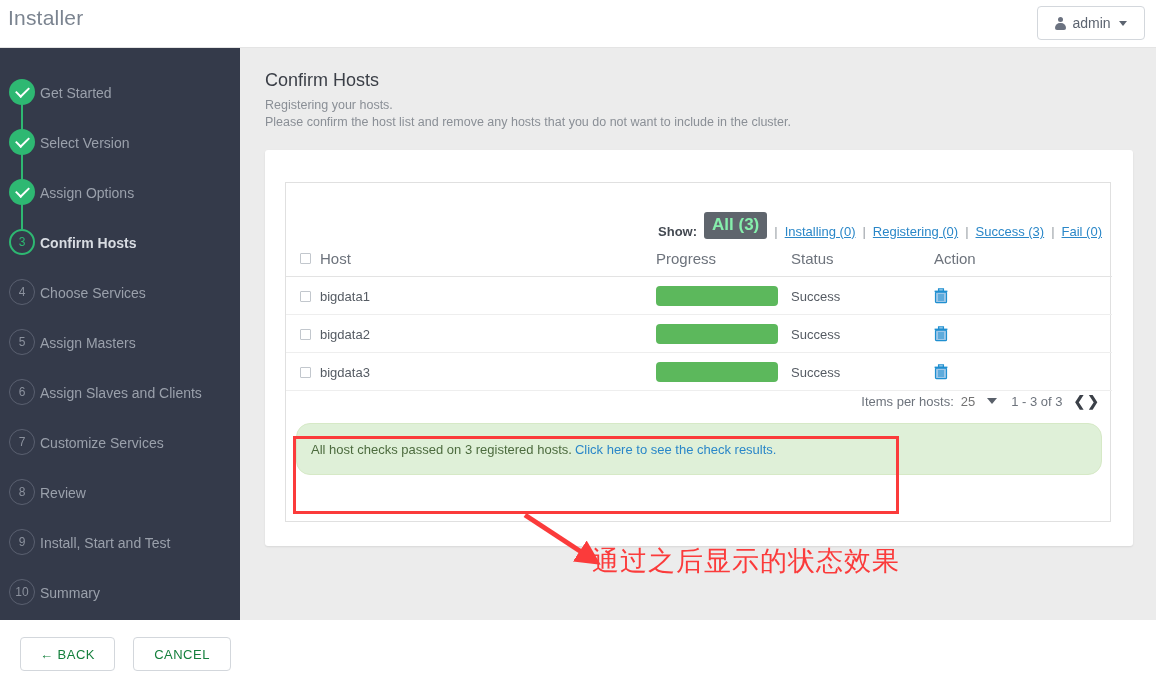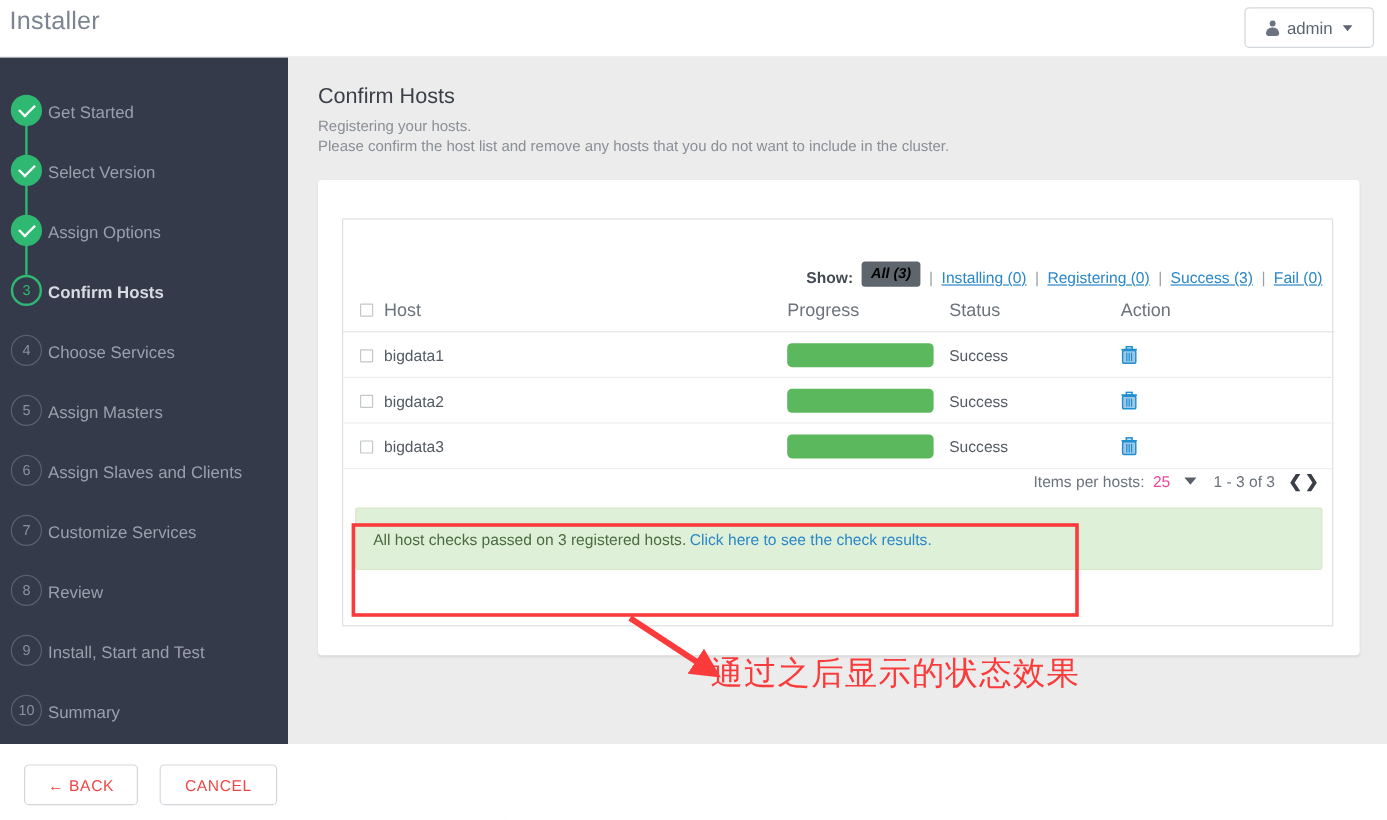--- a/index.html
+++ b/index.html
@@ -118,22 +118,22 @@
   }
 
   
   .show-row {
     position: absolute; right: 0px; top: 0px;
     height: 56px; display: flex; align-items: flex-end;
     padding-right: 8px; gap: 0px;
   }
   .show-label { font-size: 13px; color: #444a52; font-weight: bold; margin-right: 7px; }
   .pill {
-    background: #5f656d; color: #000000; font-size: 12px; font-weight: bold;
-    border-radius: 3px; padding: 3px 8px 4px; cursor: pointer; font-style: italic;
+    background: #5f656d; color: #86efac; font-size: 17px; font-weight: bold;
+    border-radius: 3px; padding: 3px 8px 4px; cursor: pointer;
   }
   .sep { color: #9aa0a6; font-size: 13px; margin: 0 7px; }
   .flink {
     font-size: 13px; color: #2a87c8; text-decoration: underline; cursor: pointer;
   }
 
   
   .tbl { position: absolute; left: 0; top: 56px; width: 826px; }
   .thead {
     position: relative; height: 38px; border-bottom: 1px solid #e3e3e3;
@@ -161,34 +161,34 @@
   }
   .trash svg { display: block; }
 
   
   .pager {
     position: absolute; right: 10px; top: 210px;
     display: flex; align-items: center; gap: 0;
     font-size: 13px; color: #6d737c;
   }
   .pager .ipp-label { margin-right: 7px; }
-  .pager .ipp-val { color: #ec4899; cursor: pointer; }
+  .pager .ipp-val { color: #737373; cursor: pointer; }
   .pager .ipp-caret {
     width: 0; height: 0; border-left: 5px solid transparent;
     border-right: 5px solid transparent; border-top: 6px solid #59606a;
     margin: 0 14px 0 12px; cursor: pointer;
   }
   .pager .range { color: #6d737c; margin-right: 10px; }
   .pager .navarrow { font-size: 14px; color: #3b4048; font-weight: bold; cursor: pointer; padding: 0 1px; }
 
   
   .banner {
     position: absolute; left: 10px; top: 240px;
     width: 806px; height: 52px;
-    background: #dff0d8; border: 1px solid #d6e9c6; border-radius: 2px;
+    background: #dff0d8; border: 1px solid #d6e9c6; border-radius: 14px;
     display: flex; align-items: center; padding-left: 14px;
     font-size: 13px; color: #4c6b3e;
   }
   .banner a { color: #2a87c8; text-decoration: none; cursor: pointer; margin-left: 3px; }
 
   
   .anno-box {
     position: absolute; left: 293px; top: 436px;
     width: 606px; height: 78px;
     border: 3px solid #fb3b3b; background: transparent;
@@ -204,21 +204,21 @@
 
   
   .footer {
     position: absolute; left: 0; top: 620px;
     width: 1156px; height: 63px; background: #ffffff;
   }
   .btn-sec {
     position: absolute; top: 17px; height: 34px;
     border: 1px solid #d3d7dc; border-radius: 4px; background: #ffffff;
     display: flex; align-items: center; justify-content: center;
-    font-size: 13px; color: #ef4444; cursor: pointer; letter-spacing: 0.5px;
+    font-size: 13px; color: #15803d; cursor: pointer; letter-spacing: 0.5px;
   }
   .btn-back { left: 20px; width: 95px; }
   .btn-cancel { left: 133px; width: 98px; }
 </style>
 </head>
 <body>
 
 <div id="app">
 
   <div class="topbar">

